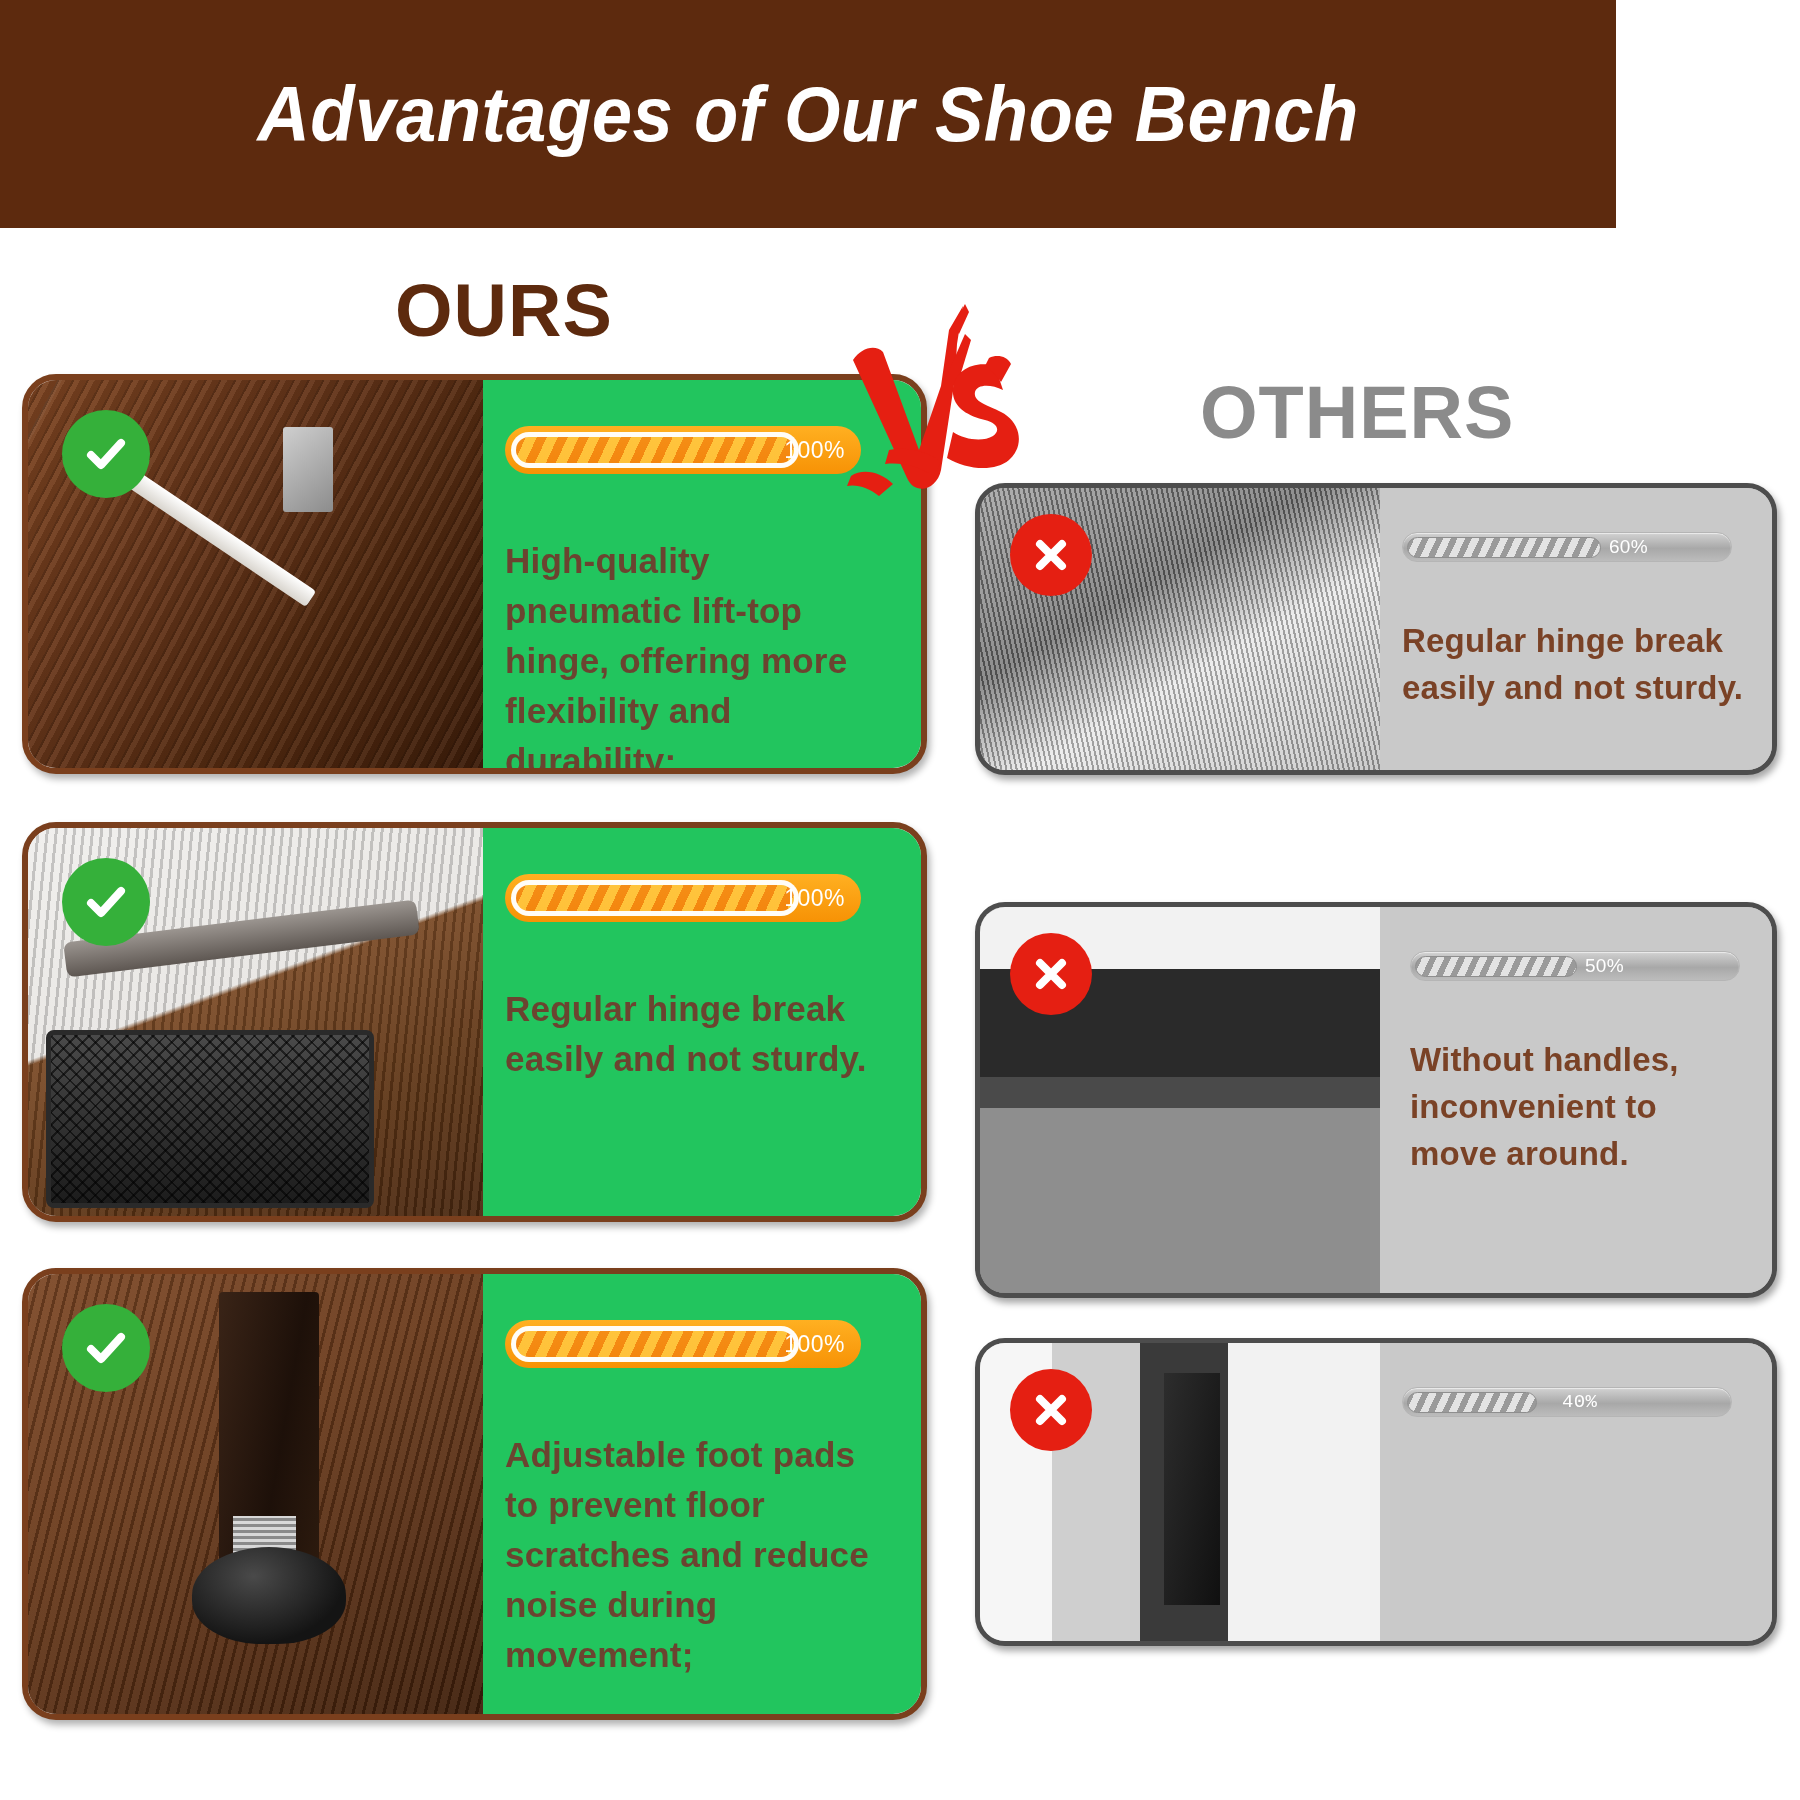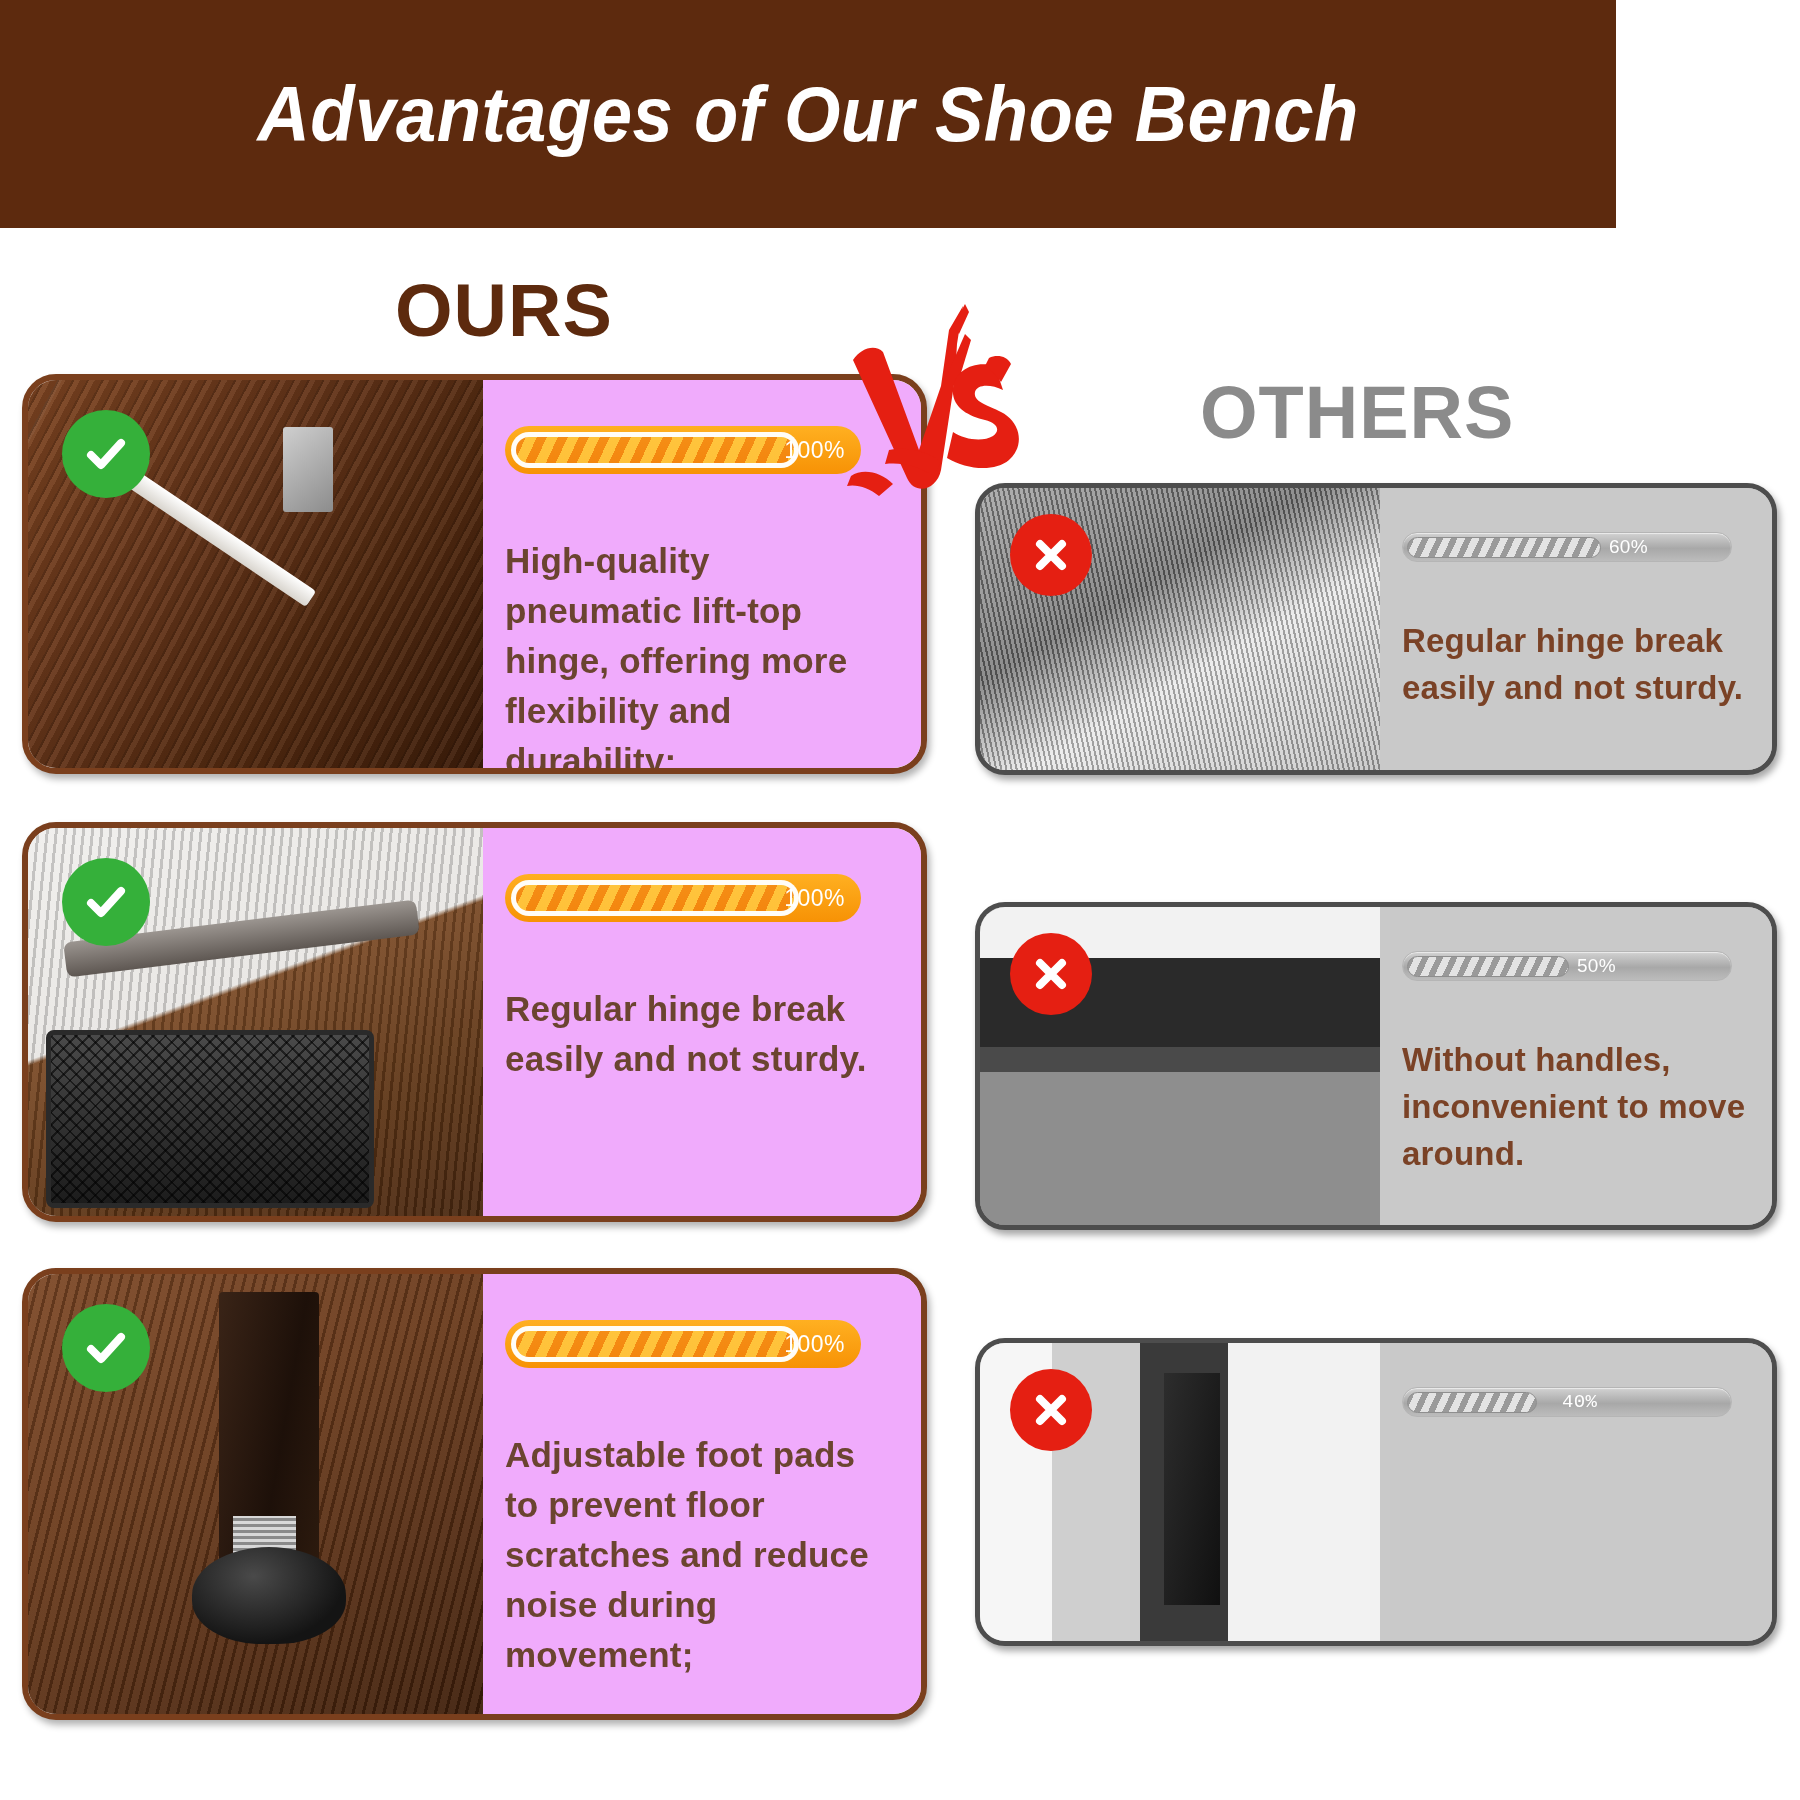--- a/index.html
+++ b/index.html
@@ -55,21 +55,21 @@
     border:6px solid #7a3f1d;
     border-radius:34px;
     overflow:hidden;
     background:#eceaea;
     display:flex;
     box-shadow:3px 5px 7px rgba(0,0,0,.30);
     z-index:10;
   }
   .ours-card .photo { width:455px; flex:0 0 455px; position:relative; }
   .ours-card .panel {
-    flex:1; background:#f0abfc;
+    flex:1; background:#22c55e;
     padding:46px 36px 30px 22px;
     display:flex; flex-direction:column;
   }
   #ours-card-0 { top:374px; height:400px; }
   #ours-card-1 { top:822px; height:400px; }
   #ours-card-2 { top:1268px; height:452px; }
 
   
   .others-card {
     position:absolute;
@@ -83,21 +83,21 @@
     box-shadow:3px 5px 7px rgba(0,0,0,.35);
     z-index:10;
   }
   .others-card .photo { width:400px; flex:0 0 400px; position:relative; }
   .others-card .panel {
     flex:1; background:#c9c9c9;
     padding:44px 26px 22px 22px;
     display:flex; flex-direction:column;
   }
   #others-card-0 { top:483px; height:292px; }
-  #others-card-1 { top:902px; height:328px; }
+  #others-card-1 { top:902px; height:396px;gap:8px; }
   #others-card-2 { top:1338px; height:308px; }
 
   
   .badge {
     position:absolute; left:34px; top:30px;
     width:88px; height:88px; border-radius:50%;
     display:flex; align-items:center; justify-content:center;
     z-index:25;
   }
   .badge.ok  { background:#35b03a; }

